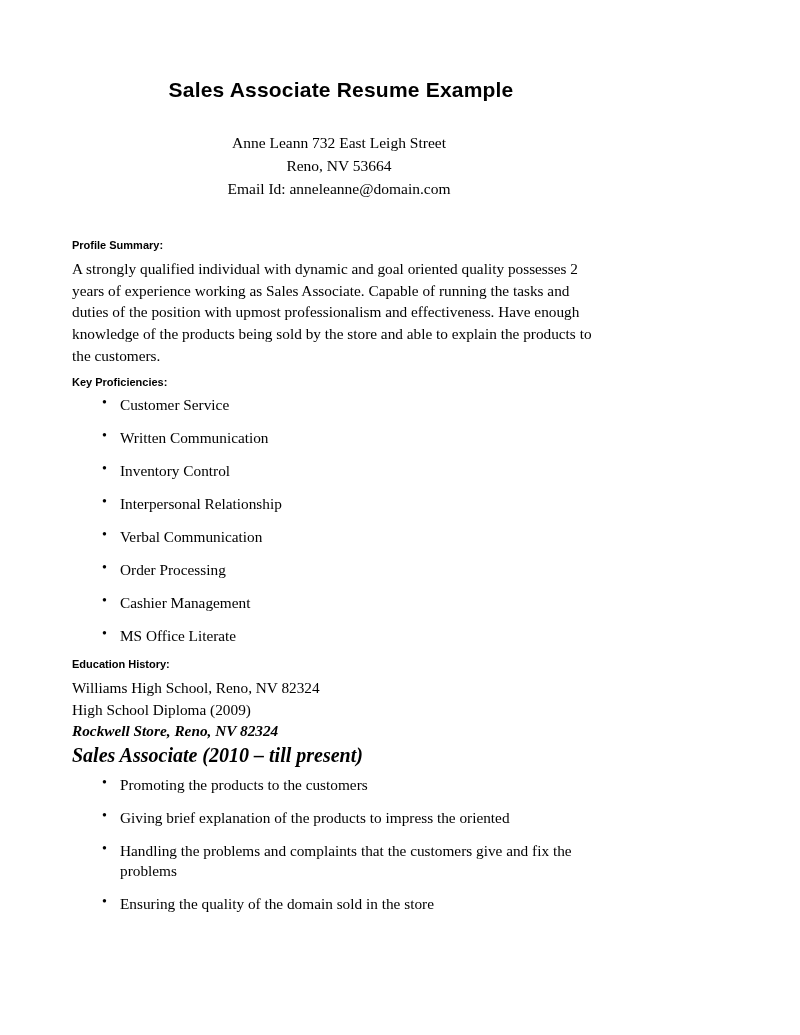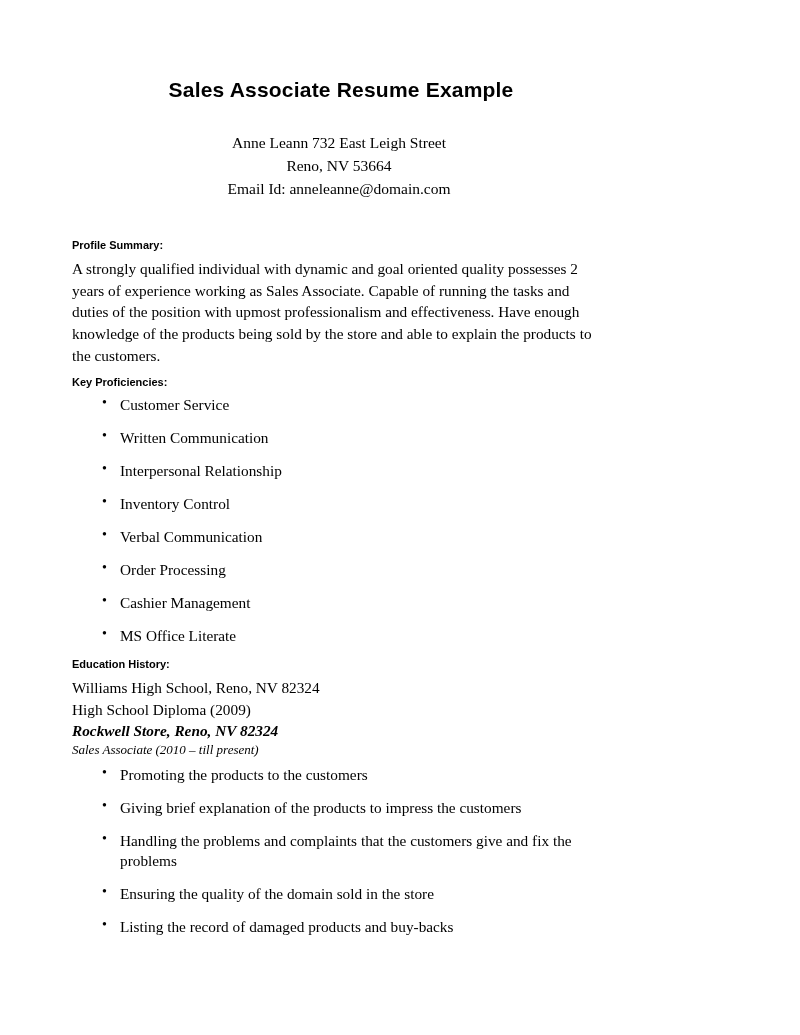--- a/index.html
+++ b/index.html
@@ -78,23 +78,23 @@
     margin: 0;
   }
   .exp-company {
     font-size: 15.3px;
     font-style: italic;
     font-weight: bold;
     margin: 0;
     line-height: 1.4;
   }
   .exp-role {
-    font-size: 13px;
+    font-size: 20px;
     font-style: italic;
-    font-weight: normal;
+    font-weight: bold;
     margin: 0 0 4px 0;
     line-height: 1.4;
   }
   .heading-gap { margin-top: 12px; }
 </style>
 </head>
 <body>
 
 <div class="page">
 
@@ -106,35 +106,34 @@
     <span class="contact-line">Email Id: anneleanne@domain.com</span>
   </div>
 
   <h2 class="section-heading">Profile Summary:</h2>
   <p class="para">A strongly qualified individual with dynamic and goal oriented quality possesses 2 years of experience working as Sales Associate. Capable of running the tasks and duties of the position with upmost professionalism and effectiveness. Have enough knowledge of the products being sold by the store and able to explain the products to the customers.</p>
 
   <h2 class="section-heading">Key Proficiencies:</h2>
   <ul class="bullets">
     <li>Customer Service</li>
     <li>Written Communication</li>
+    <li>Inventory Control</li>
     <li>Interpersonal Relationship</li>
-    <li>Inventory Control</li>
     <li>Verbal Communication</li>
     <li>Order Processing</li>
     <li>Cashier Management</li>
     <li>MS Office Literate</li>
   </ul>
 
   <h2 class="section-heading">Education History:</h2>
   <p class="edu-line">Williams High School, Reno, NV 82324</p>
   <p class="edu-line">High School Diploma (2009)</p>
 
   <p class="exp-company">Rockwell Store, Reno, NV 82324</p>
   <p class="exp-role">Sales Associate (2010 – till present)</p>
   <ul class="bullets">
     <li>Promoting the products to the customers</li>
-    <li>Giving brief explanation of the products to impress the customers</li>
+    <li>Giving brief explanation of the products to impress the oriented</li>
     <li>Handling the problems and complaints that the customers give and fix the problems</li>
     <li>Ensuring the quality of the domain sold in the store</li>
-    <li>Listing the record of damaged products and buy-backs</li>
   </ul>
 
 </div>
 
 </body></html>

